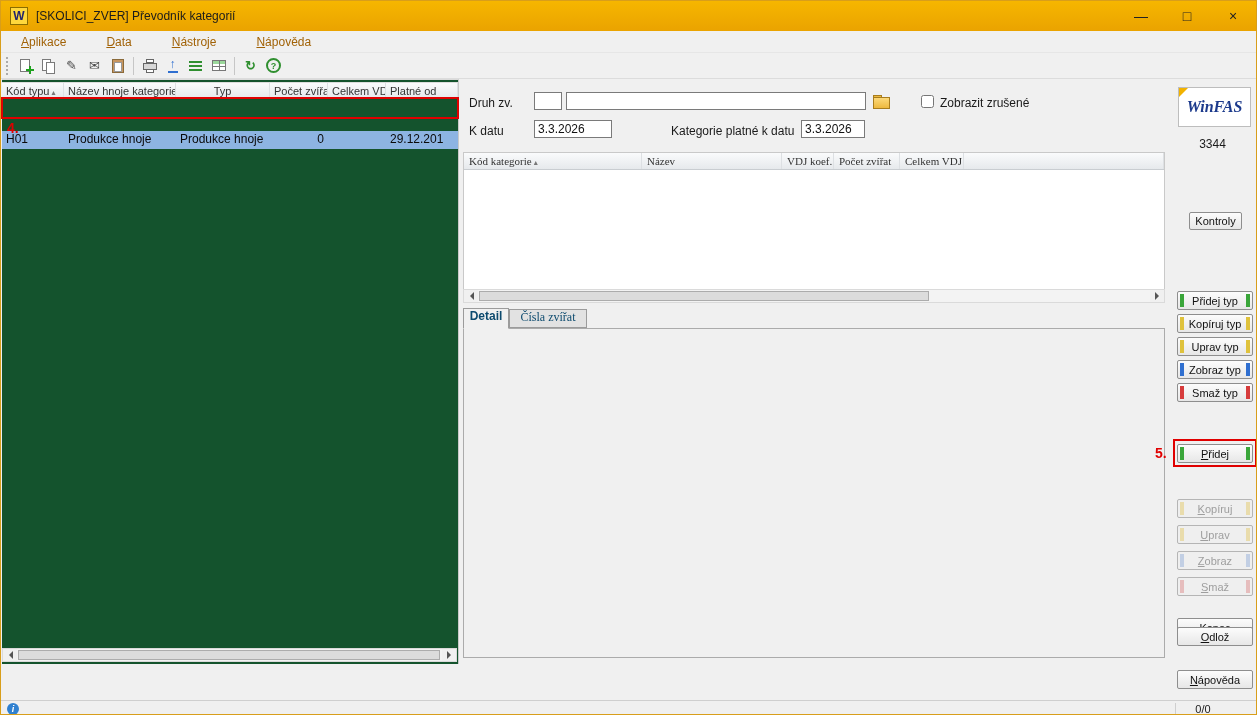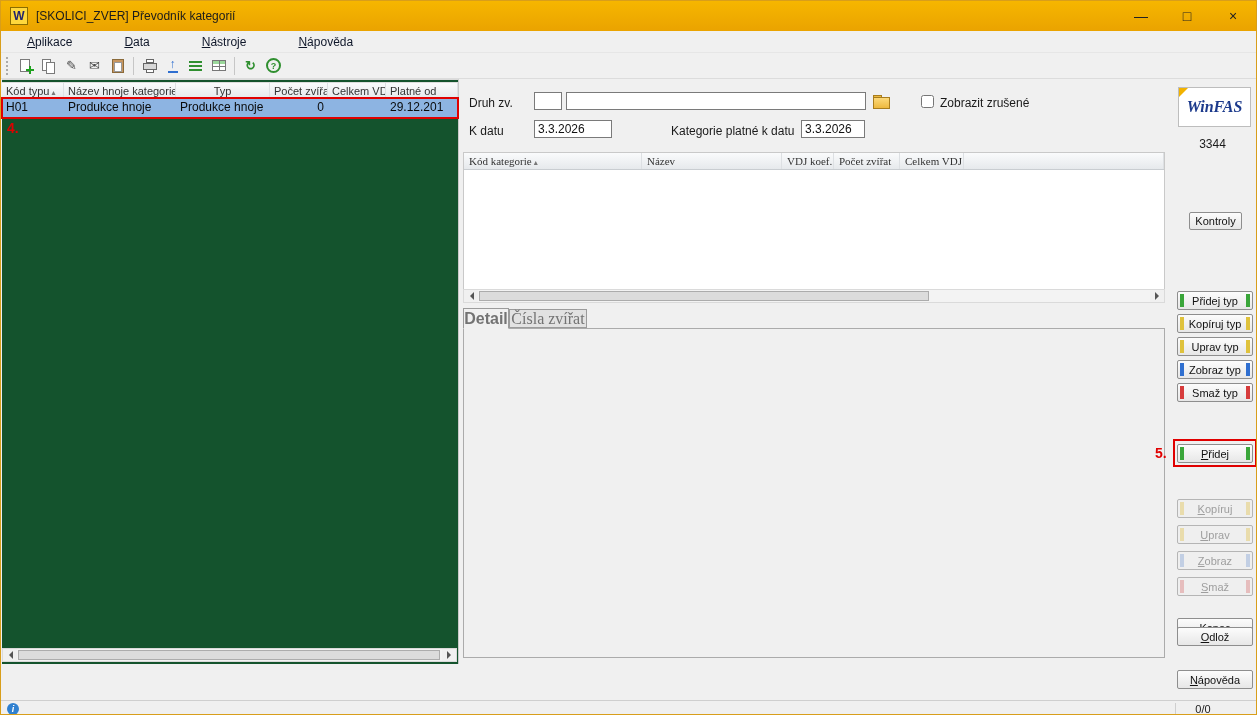--- a/index.html
+++ b/index.html
@@ -13,21 +13,21 @@
   .app-icon { width:18px; height:18px; margin-left:9px; background:#FFD83C; border:1px solid #8a6d00;
     color:#23246e; font-weight:bold; font-size:12px; display:flex; align-items:center; justify-content:center; }
   .title-text { margin-left:8px; font-size:12px; color:#1b1b1b; }
   .win-controls { margin-left:auto; display:flex; height:100%; }
   .win-btn { width:46px; height:100%; display:flex; align-items:center; justify-content:center;
     font-size:14px; color:#222; cursor:default; }
 
   
   .menubar { position:absolute; top:30px; left:0; width:100%; height:22px; background:#F0F0F0;
     display:flex; align-items:stretch; border-bottom:1px solid #E6E6E6; }
-  .menu-item { padding:0 26px; font-size:12px; color:#0f172a; display:flex; align-items:center; }
+  .menu-item { padding:0 20px; font-size:12px; color:#a16207; display:flex; align-items:center; }
   .u1 { display:block; }
   .u1::first-letter { text-decoration:underline; }
 
   
   .toolbar { position:absolute; top:52px; left:0; width:100%; height:26px; background:#F0F0F0;
     border-bottom:1px solid #DCDCDC; display:flex; align-items:center; padding-left:4px; }
   .tb-handle { width:3px; height:18px; border-left:2px dotted #ABABAB; margin:0 5px 0 1px; }
   .tb-btn { width:23px; height:22px; display:flex; align-items:center; justify-content:center; position:relative; }
   .tb-sep { width:1px; height:18px; background:#C6C6C6; margin:0 4px; }
   .ic { position:relative; width:16px; height:16px; }
@@ -47,21 +47,21 @@
   .ic-grid { width:14px; height:11px; background-color:#fff; border:1px solid #777;
     background-image:linear-gradient(#777,#777),linear-gradient(#777,#777),linear-gradient(#9bd89b,#9bd89b);
     background-size:1px 100%,100% 1px,100% 3px; background-position:6px 0,0 5px,0 0; background-repeat:no-repeat; }
   .refresh { font-size:13px; font-weight:bold; color:#2f8f2f; line-height:1; }
   .help-circ { width:15px; height:15px; border:2px solid #2f8f2f; border-radius:50%; display:flex;
     align-items:center; justify-content:center; font-size:9px; font-weight:bold; color:#2f8f2f; }
 
   
   .left-panel { position:absolute; left:1px; top:78px; width:457px; height:585px; background:#14532d;
     border-right:1px solid #C9C9C9; border-top:1px solid #DADADA; }
-  .lt-grid { display:grid; grid-template-columns:62px 112px 94px 58px 58px 1fr; }
+  .lt-grid { display:grid; grid-template-columns:62px 112px 94px 58px 58px 1fr;margin-top:32px; }
   .lt-header { margin-top:2px; height:17px; background:linear-gradient(#FAFBFC,#E6E9EC); border-top:1px solid #DDDDDD; border-bottom:1px solid #C9CDD1; }
   .lt-header > div { font-size:11px; color:#333; padding:2px 4px 0; border-right:1px solid #DDE0E3; white-space:nowrap; overflow:hidden; }
   .lt-header .sort { font-size:8px; color:#777; margin-left:2px; }
   .lt-row { height:18px; background:#8DB4E2; }
   .lt-row > div { font-size:12px; color:#0a0a0a; padding:1px 4px 0; white-space:nowrap; overflow:hidden; }
   .ra { text-align:right; }
   .ca { text-align:center; }
 
   
   .hscroll { position:absolute; height:14px; background:#F3F3F3; border:1px solid #DADADA; }
@@ -83,21 +83,21 @@
   .folder::before { content:""; position:absolute; left:0; top:0; width:7px; height:4px; background:#EDB93F; border:1px solid #A87D1E; }
   .folder::after { content:""; position:absolute; left:0; top:2px; width:15px; height:10px; background:linear-gradient(#FCD97A,#EDB93F); border:1px solid #A87D1E; }
 
   .ct-wrap { position:absolute; left:2px; top:73px; width:702px; border:1px solid #C9C9C9; }
   .ct-header { display:grid; grid-template-columns:178px 140px 52px 66px 64px 1fr; height:17px;
     background:linear-gradient(#FAFBFC,#E6E9EC); border-bottom:1px solid #C9CDD1;font-family:Liberation Serif, serif; }
   .ct-header > div { font-size:11px; color:#333; padding:2px 5px 0; border-right:1px solid #DDE0E3; white-space:nowrap; overflow:hidden; }
   .ct-header .sort { font-size:8px; color:#777; margin-left:2px; }
   .ct-body { height:119px; background:#fff; }
 
-  .tab { position:absolute; font-size:16px; color:#737373; display:flex; align-items:center; justify-content:center;
+  .tab { position:absolute; font-size:12px; color:#0c4a6e; display:flex; justify-content:center;
     border:1px solid #9B9B9B; background:#E2E2E2; }
   .tab.active { background:#F0F0F0; font-weight:bold; z-index:3; border-bottom:1px solid #F0F0F0; }
   .tab-content { position:absolute; left:2px; top:249px; width:702px; height:330px; border:1px solid #ABABAB; background:#F0F0F0; z-index:1; }
 
   .grp { position:absolute; border:1px solid #BDBDBD; }
   .grp-title { position:absolute; top:-8px; left:6px; background:#F0F0F0; padding:0 4px; font-size:11px; font-weight:bold; color:#111; white-space:nowrap; }
   .grp-lbl { position:absolute; font-size:11px; color:#5d5d5d; line-height:1.25; }
 
   
   .sidebar { position:absolute; left:1166px; top:78px; width:91px; height:621px; background:#F0F0F0; }

